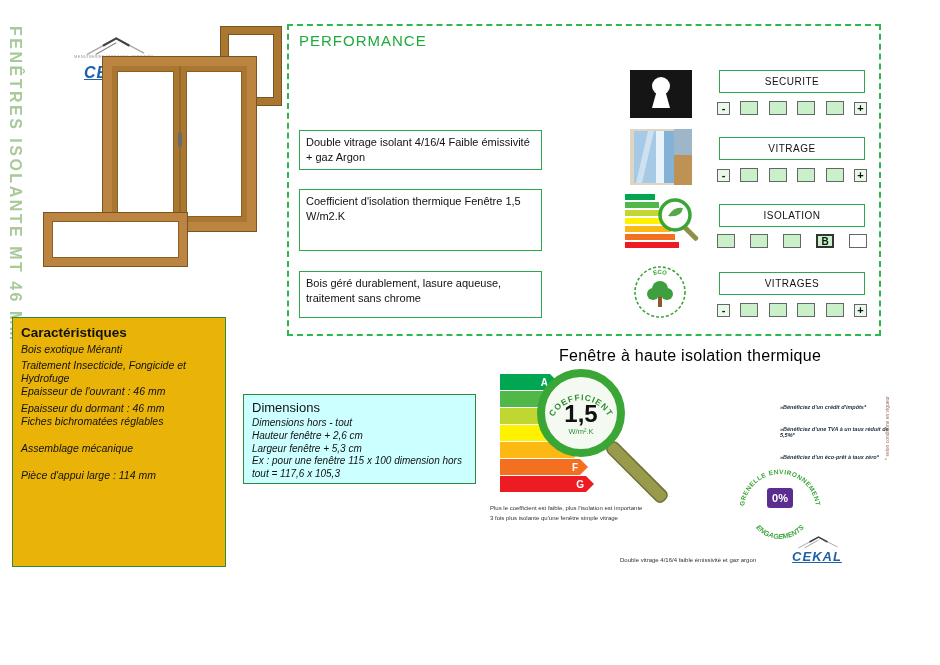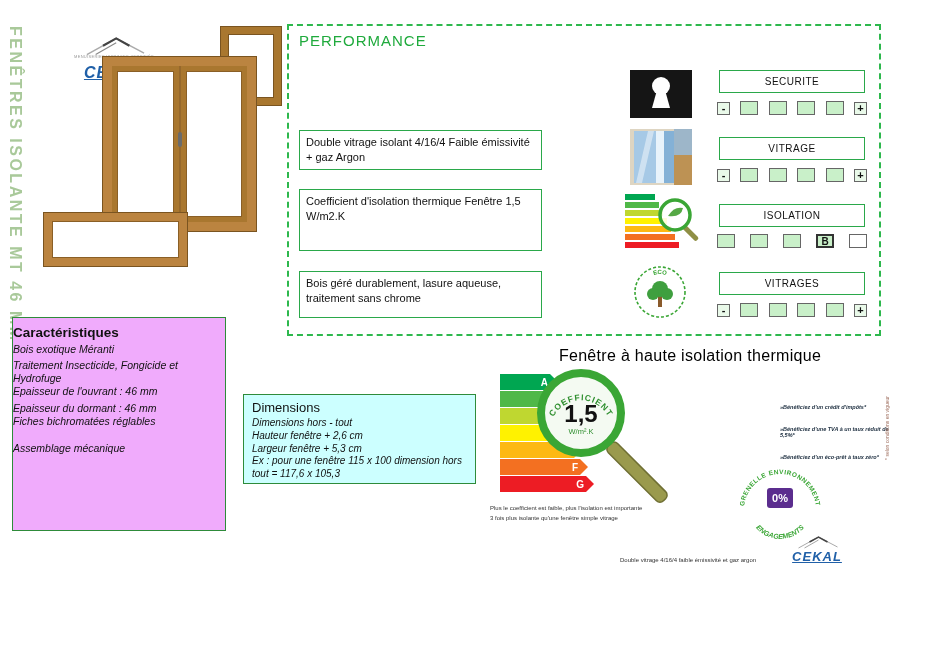--- a/index.html
+++ b/index.html
@@ -51,22 +51,22 @@
   .r1{top:44px}.r2{top:111px}.r3{top:178px}.r4{top:246px}
   .rscale{position:absolute;left:428px;width:150px;display:flex;justify-content:space-between;align-items:center}
   .s1{top:75px}.s2{top:142px}.s3{top:208px}.s4{top:277px}
   .sq{width:18px;height:14px;background:#c9f0c9;border:1px solid #666;display:flex;
       align-items:center;justify-content:center;font-size:10px;color:#111}
   .sq.sign{width:13px;height:13px;background:#e9f9e9;font-weight:bold;font-size:11px}
   .sq.white{background:#fff}
   .sq.b{font-weight:bold;border:2px solid #333}
 
   
-  .carac{position:absolute;left:12px;top:317px;width:214px;height:214px;background:#f0abfc;
-         border:1px solid #2e8b3a;padding:7px 0;color:#111}
+  .carac{position:absolute;left:12px;top:317px;width:214px;height:250px;background:#eab308;
+         border:1px solid #2e8b3a;padding:7px 8px;color:#111}
   .carac-title{font-size:13.5px;font-weight:bold;margin-bottom:3px}
   .citem{font-size:10.5px;font-style:italic;line-height:1.25}
   .mt-s{margin-top:3px}.mt-m{}.mt-l{margin-top:14px}
 
   
   .dims{position:absolute;left:243px;top:394px;width:233px;height:90px;background:#ccffff;
         border:1px solid #2e8b3a;padding:5px 8px;color:#111}
   .dims-title{font-size:13px;font-weight:normal;margin-bottom:2px}
   .ditem{font-size:10px;font-style:italic;line-height:1.28}
 
@@ -211,20 +211,21 @@
   </div>
 
   <div class="carac">
     <div class="carac-title">Caractéristiques</div>
     <div class="citem">Bois exotique Méranti</div>
     <div class="citem mt-s">Traitement Insecticide, Fongicide et Hydrofuge</div>
     <div class="citem mt-m">Epaisseur de l'ouvrant : 46 mm</div>
     <div class="citem mt-s">Epaisseur du dormant : 46 mm</div>
     <div class="citem mt-m">Fiches bichromatées réglables</div>
     <div class="citem mt-l">Assemblage mécanique</div>
+    <div class="citem mt-l">Pièce d'appui large : 114 mm</div>
   </div>
 
   <div class="dims">
     <div class="dims-title">Dimensions</div>
     <div class="ditem">Dimensions hors - tout</div>
     <div class="ditem">Hauteur fenêtre + 2,6 cm</div>
     <div class="ditem">Largeur fenêtre + 5,3 cm</div>
     <div class="ditem">Ex : pour une fenêtre 115 x 100 dimension hors tout = 117,6 x 105,3</div>
   </div>
 

